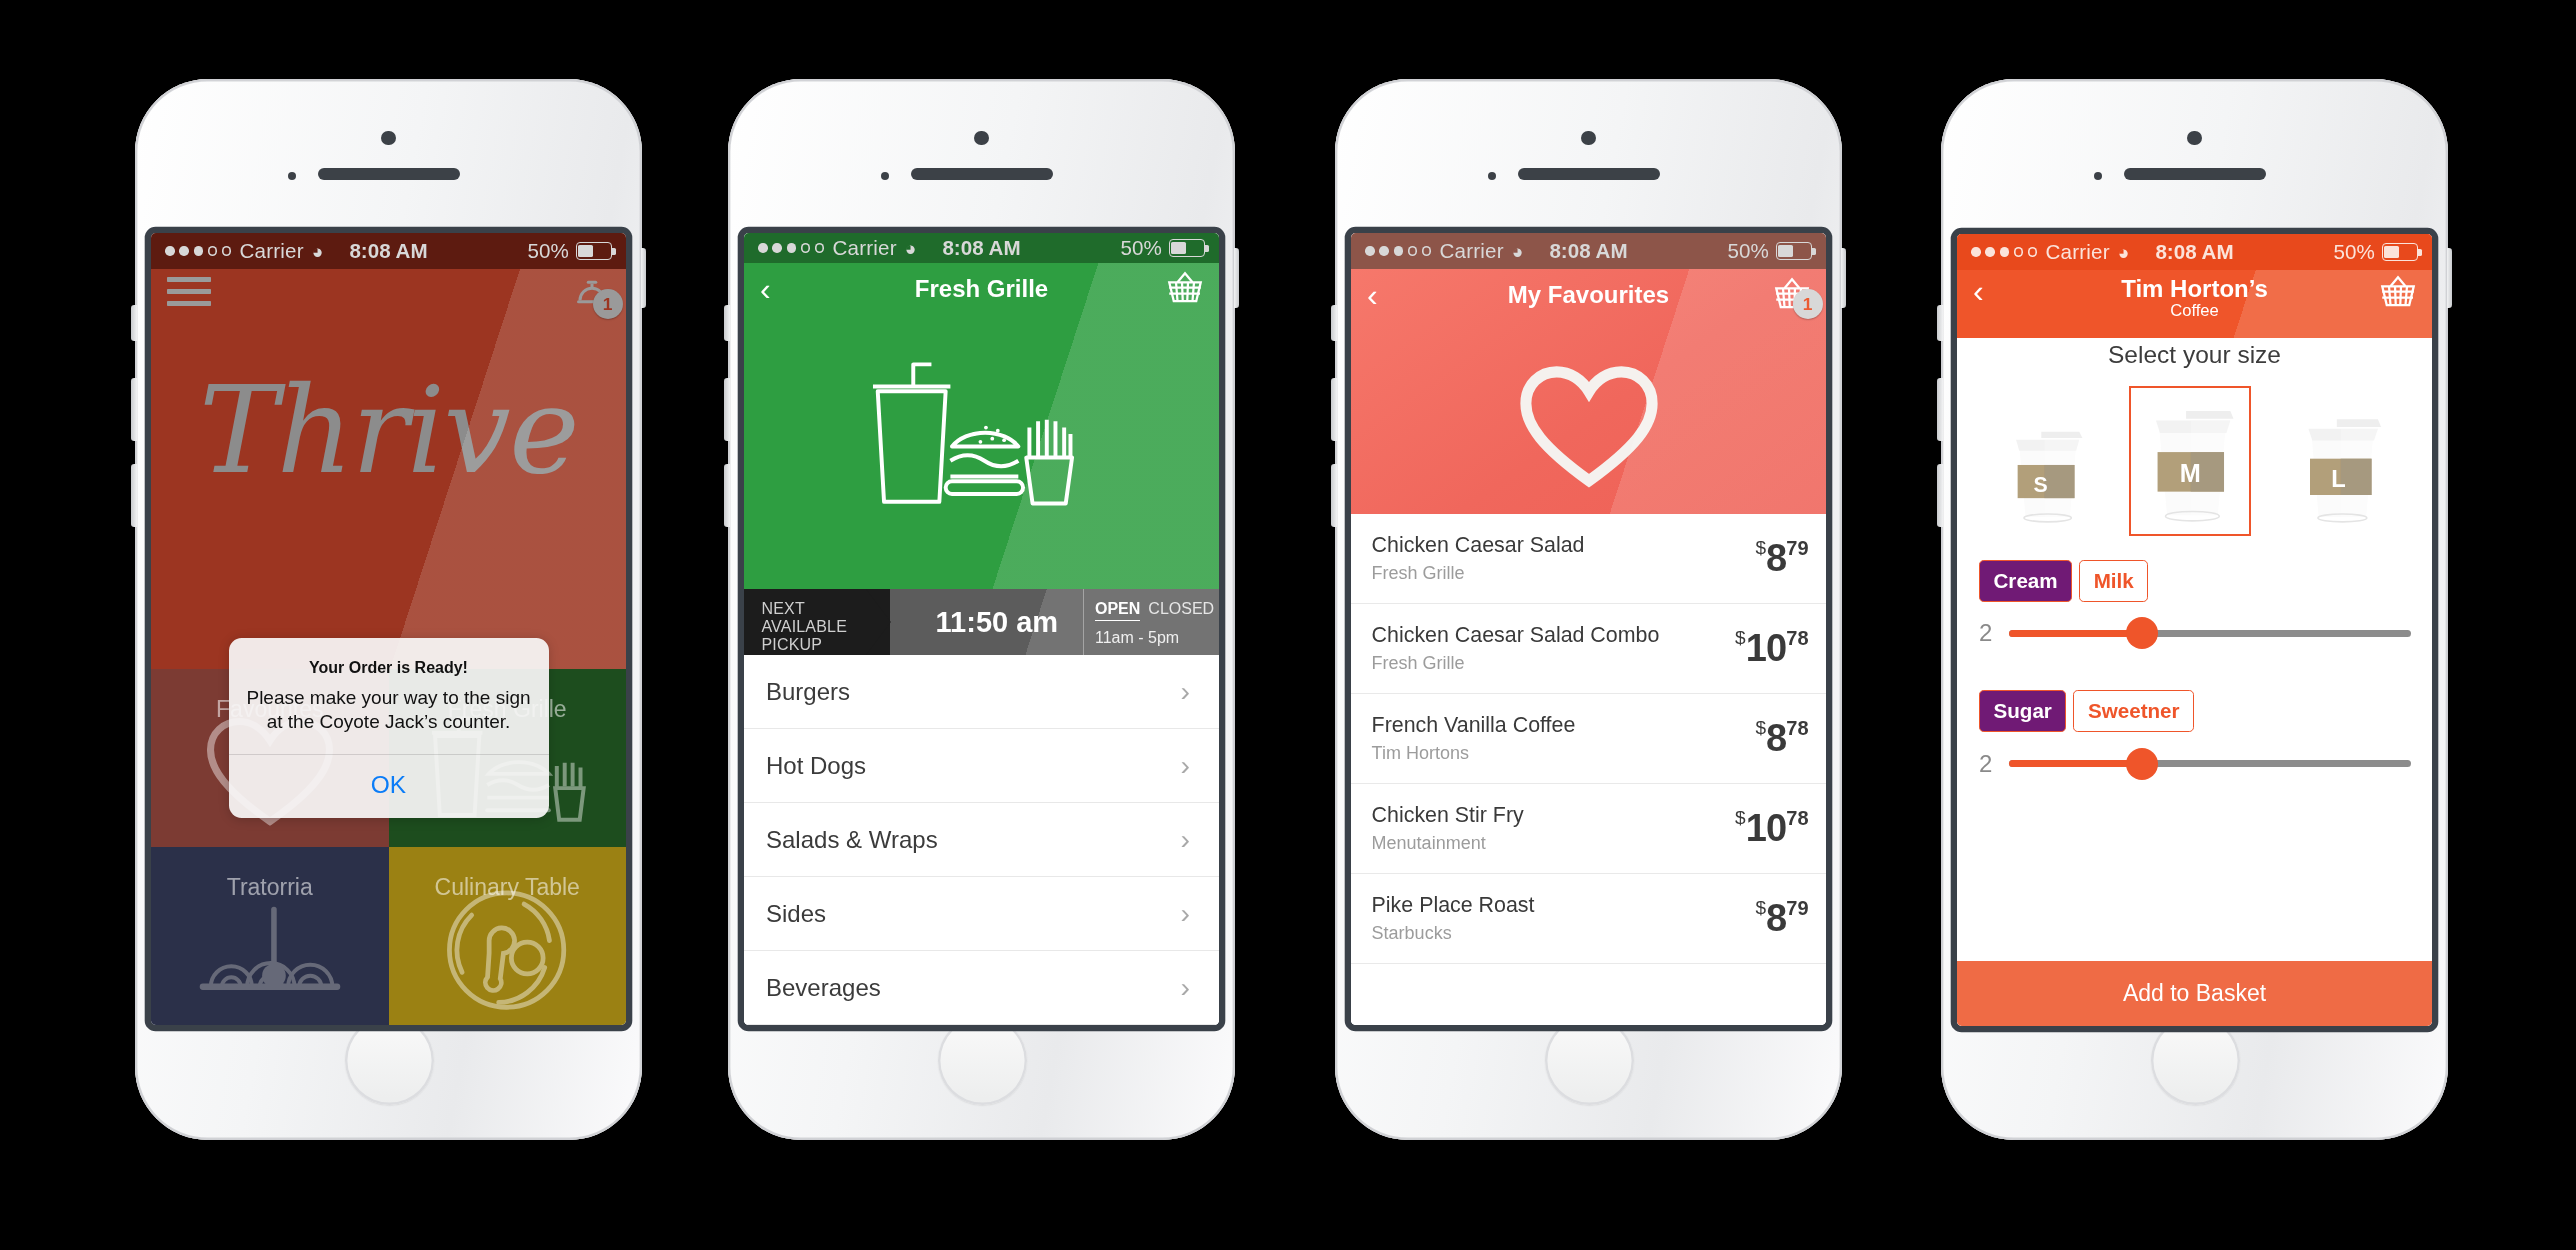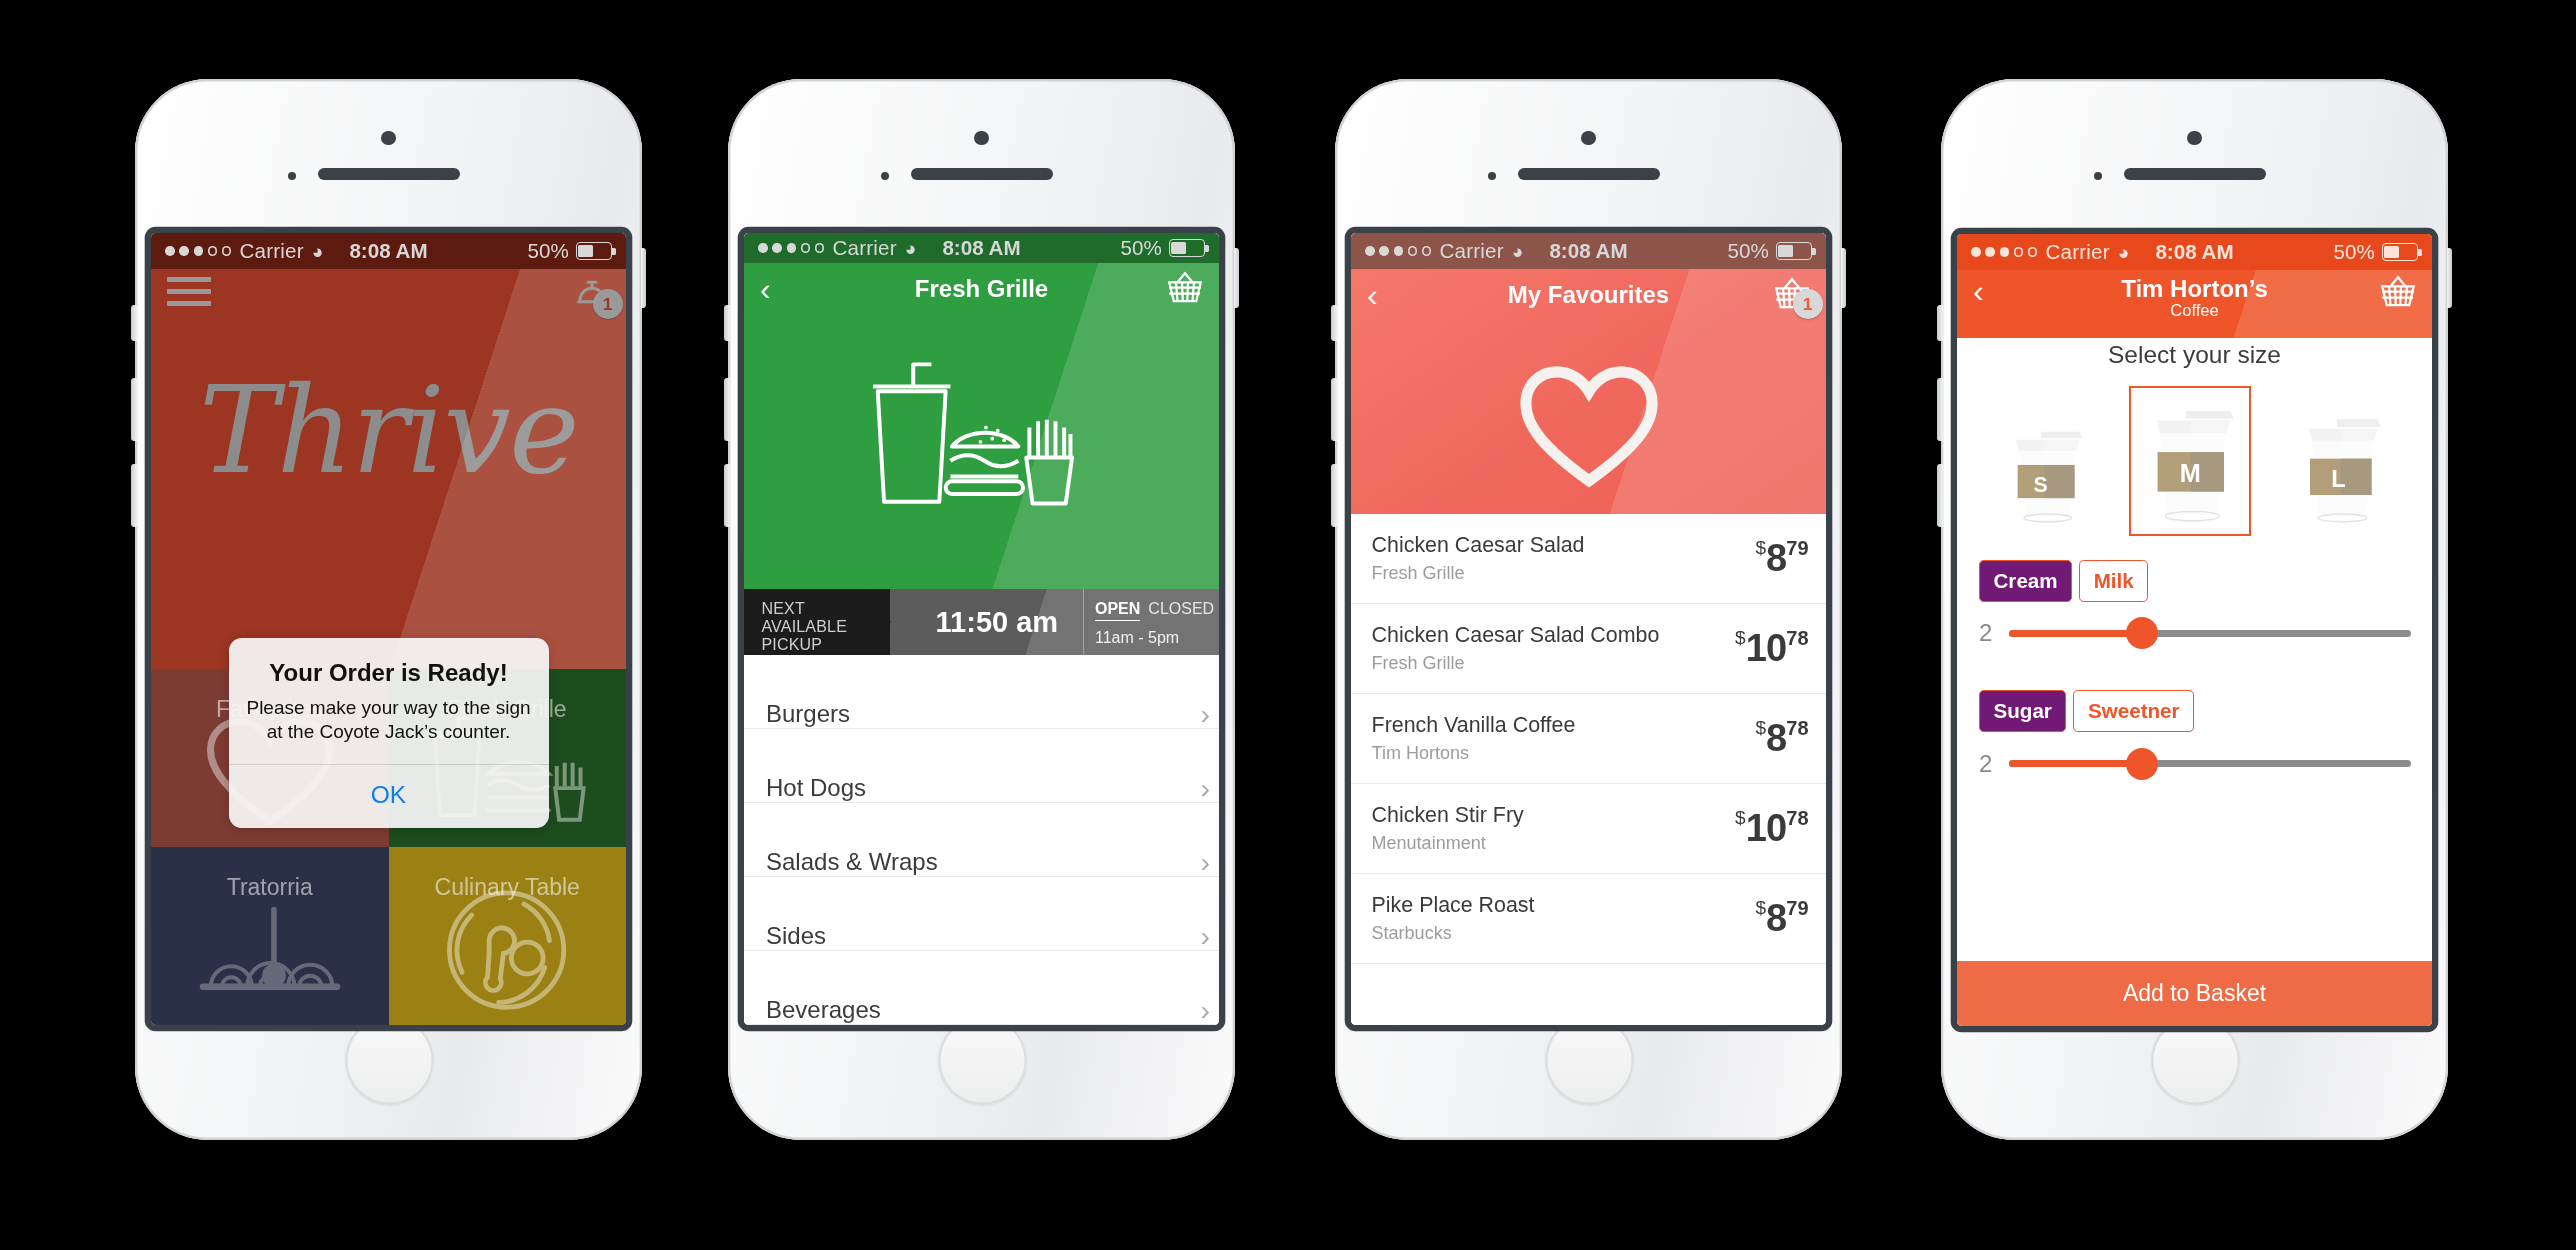--- a/index.html
+++ b/index.html
@@ -109,21 +109,21 @@
   .t-grille { background:#1d4d1e; }
   .t-culinary { background:#9b8113; }
   .t-trat { background:#2b3049; }
 
   
   .alert { position:absolute; left:50%; top:405px; transform:translateX(-50%);
            width:320px; border-radius:12.7px; overflow:hidden;
            background:rgba(248,246,246,.93); z-index:20;
            box-shadow:0 1.6px 11px rgba(0,0,0,.18); }
   .alert-body { padding:20.6px 17.4px 19px; text-align:center; color:#111; }
-  .alert-title { font-size:24px; font-weight:bold; margin-bottom:9.5px; }
+  .alert-title { font-size:16px; font-weight:bold; margin-bottom:9.5px; }
   .alert-msg { font-size:19px; line-height:1.28; }
   .alert-sep { height:0.8px; background:rgba(0,0,0,.13); }
   .alert-ok { text-align:center; color:#0b7cf7; font-size:24.5px; padding:16px 0 19px; cursor:pointer; }
 
   
   .p2 { position:absolute; inset:0; display:flex; flex-direction:column; background:#fff; }
   .p2-status { background:#1f6b2b; }
   .p2-hero { position:relative; flex:0 0 326px; background:#2e9e41; overflow:hidden; }
   .p2-hero .hero-art { position:absolute; left:50%; top:95px; transform:translateX(-50%); }
   .pickup { position:relative; height:79px; display:flex; align-items:stretch;
@@ -134,21 +134,21 @@
                         background:#1c1c1c; clip-path: polygon(0 0, 0 100%, 100% 50%); }
   .pickup-time { flex:1; display:flex; align-items:center; justify-content:center;
                  font-size:29px; font-weight:bold; padding-left:20.6px; }
   .pickup-hours { width:136px; border-left:0.8px solid rgba(255,255,255,.35); padding:11px 0 0 11px;
                   font-size:16px; }
   .pickup-hours .oc { display:flex; gap:8px; }
   .pickup-hours .open { font-weight:bold; border-bottom:1.6px solid #fff; padding-bottom:2.4px; }
   .pickup-hours .closed { color:#e2e2e2; }
   .pickup-hours .range { margin-top:7.1px; color:#ededed; }
   .menu-list { flex:1; background:#fff; }
-  .menu-row { height:74px; display:flex; align-items:flex-end; padding:0 9px 0 22px;
+  .menu-row { height:74px; display:flex; align-items:center; padding:0 29px 0 22px;
               border-bottom:0.8px solid #e8e8e8; cursor:pointer; }
   .menu-row .lbl { font-size:24px; color:#3b3b3b; }
   .menu-row .arw { margin-left:auto; color:#a9a9a9; font-size:28.5px; font-weight:300; line-height:1; }
 
   
   .p3 { position:absolute; inset:0; display:flex; flex-direction:column; background:#fff; }
   .p3-status { background:#8d5549; }
   .p3-hero { position:relative; flex:0 0 245px; overflow:hidden;
              background: linear-gradient(145deg,#f6786b 0%,#f0675c 55%,#ef6055 100%); }
   .p3-heart { position:absolute; left:50%; top:93px; transform:translateX(-50%); }

